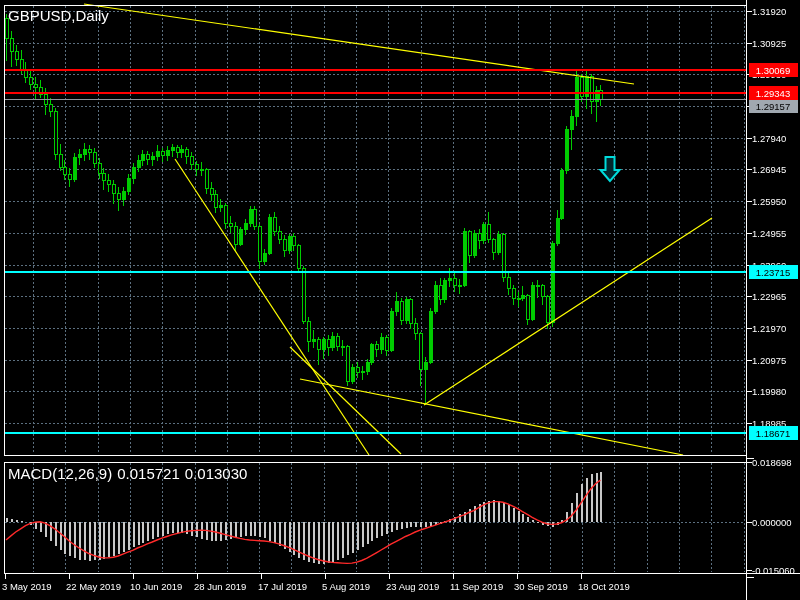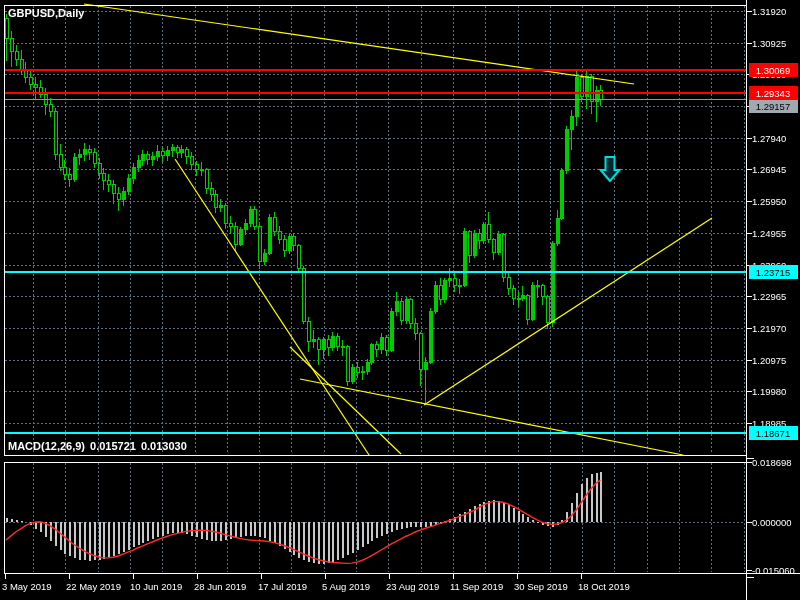--- a/index.html
+++ b/index.html
@@ -1,22 +1,22 @@
 <!DOCTYPE html>
 <html><head>
 <meta charset="utf-8">
 <style>
   html,body{margin:0;padding:0;width:800px;height:600px;background:#000;overflow:hidden;
             font-family:"Liberation Sans",sans-serif;}
   .screen{position:relative;width:800px;height:600px;background:#000;}
   #chart-svg{position:absolute;left:0;top:0;}
-  .overlay-label{position:absolute;color:#fff;font-size:11px;font-weight:700;letter-spacing:0;
+  .overlay-label{position:absolute;color:#fff;font-size:15px;font-weight:400;letter-spacing:0;
                  white-space:nowrap;pointer-events:none;}
   .sym{left:8px;top:7px;}
-  .macd-lab{left:8px;top:440px;}
+  .macd-lab{left:8px;top:465px;}
   .macd-lab span{margin-right:5px;}
 </style>
 </head>
 <body>
 
 <div class="screen">
   <svg id="chart-svg" width="800" height="600">
       <rect x="0" y="0" width="800" height="600" fill="#000000"></rect>
       <g shape-rendering="crispEdges" stroke="#5c7080" stroke-width="1" stroke-dasharray="2 2">
         <line x1="33.5" y1="6" x2="33.5" y2="454"></line>

